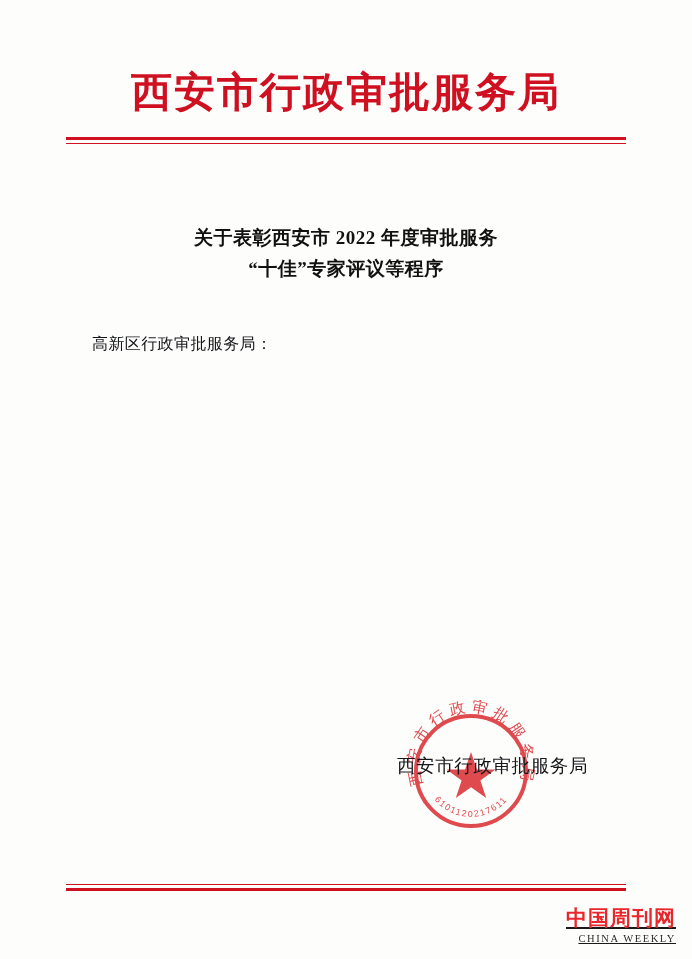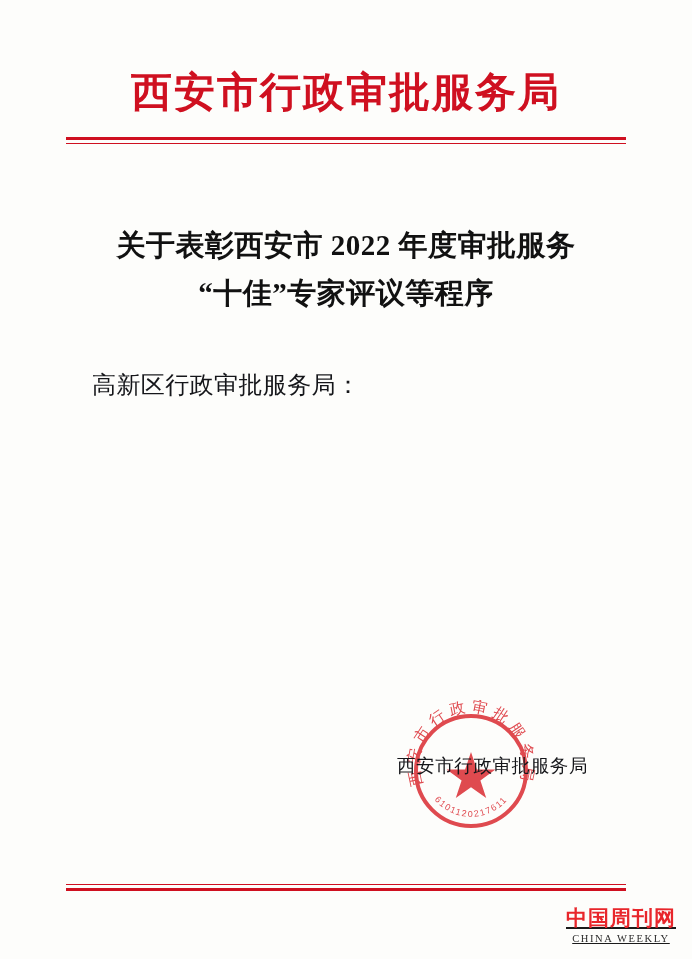--- a/index.html
+++ b/index.html
@@ -48,35 +48,35 @@
     height: 1px;
     background: #cf1020;
     margin-top: 3px;
   }
 
   
   .doc-title {
     margin: 78px auto 0 auto;
     width: 500px;
     text-align: center;
-    font-size: 29px;
+    font-size: 19px;
     font-weight: bold;
     line-height: 1.65;
     letter-spacing: 0.5px;
     color: #111;
   }
   .doc-title .line {
     display: block;
   }
 
   
   .doc-body {
     margin: 44px auto 0 auto;
     width: 508px;
-    font-size: 24px;
+    font-size: 16px;
     line-height: 1.93;
     color: #15161a;
     letter-spacing: 0.4px;
   }
   .recipient {
     margin: 0 0 2px 0;
     text-align: justify;
   }
   .para {
     margin: 0;
@@ -154,21 +154,20 @@
     font-weight: bold;
     letter-spacing: 1px;
     font-family: "Liberation Serif", "DejaVu Serif", serif;
   }
   .brand-en {
     color: #2b2b2b;
     font-size: 10.5px;
     letter-spacing: 1.6px;
     font-family: "Liberation Serif", "DejaVu Serif", serif;
     margin-top: 3px;
-    text-align: center;
   }
 </style>
 </head>
 <body>
 
 <div class="page">
 
   <div class="doc-header">
     <div class="org-title">西安市行政审批服务局</div>
     <div class="header-rule-group">

